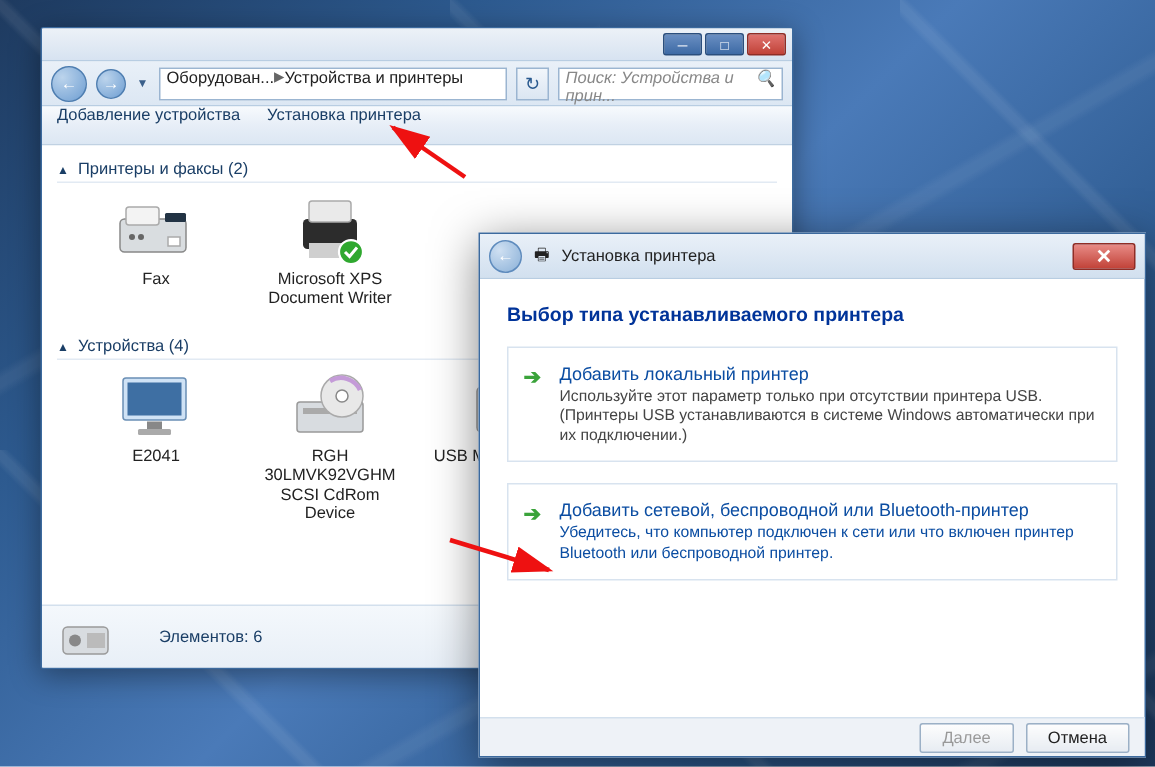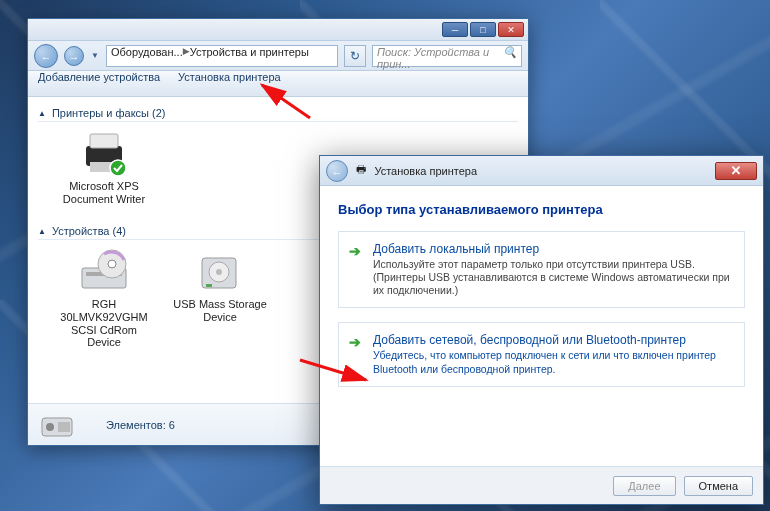--- a/index.html
+++ b/index.html
@@ -160,21 +160,21 @@
     cursor:default;
   }
   .option .arrow-ico{
     position:absolute;left:10px;top:11px;
     color:#3aa33a;font-size:14px;font-weight:bold;
   }
   .option .ot{color:#0b4da2;font-size:12px;margin-bottom:2px;}
   .option .od{color:#0b4da2;font-size:10.5px;line-height:1.25;}
   .option.local .od{color:#444;}
   .wiz-footer{
-    height:38px;border-top:1px solid #d3e0ed;
+    height:26px;border-top:1px solid #d3e0ed;
     background:#eef2f7;
     display:flex;justify-content:flex-end;align-items:center;
     gap:8px;padding:0 10px;
   }
   .wbtn{
     padding:3px 14px;font-size:11px;
     background:linear-gradient(#fdfdfd,#e7ecf2);
     border:1px solid #9bb0c6;border-radius:2px;
     color:#222;
   }
@@ -214,37 +214,61 @@
     <span class="cmd">Установка принтера</span>
   </div>
   <div class="content">
     <div class="group-hdr">
       <span class="tri">▲</span>
       <span>Принтеры и факсы (2)</span>
     </div>
     <div class="items">
       <div class="item">
         <div class="ico">
+          <svg width="56" height="42">
+              <rect x="4" y="14" width="44" height="22" rx="3" fill="#d9dde0" stroke="#888"></rect>
+              <rect x="8" y="6" width="22" height="12" rx="2" fill="#f3f3f3" stroke="#aaa"></rect>
+              <rect x="34" y="10" width="14" height="6" rx="1" fill="#234"></rect>
+              <rect x="36" y="26" width="8" height="6" fill="#fff" stroke="#aaa"></rect>
+              <circle cx="12" cy="26" r="2" fill="#666"></circle>
+              <circle cx="18" cy="26" r="2" fill="#666"></circle>
+            </svg>
+        </div>
+        <div class="lbl">Fax</div>
+      </div>
+      <div class="item">
+        <div class="ico">
           <svg width="56" height="46">
               <rect x="10" y="16" width="36" height="20" rx="3" fill="#2c2c2c"></rect>
               <rect x="14" y="4" width="28" height="14" rx="2" fill="#eaeaea" stroke="#aaa"></rect>
               <rect x="14" y="32" width="28" height="10" fill="#cfcfcf"></rect>
               <circle cx="42" cy="38" r="8" fill="#2fa82f" stroke="#fff" stroke-width="1.5"></circle>
               <path d="M38 38 l3 3 l5 -6" stroke="#fff" stroke-width="2" fill="none"></path>
             </svg>
         </div>
         <div class="lbl">Microsoft XPS Document Writer</div>
       </div>
     </div>
 
     <div class="group-hdr">
       <span class="tri">▲</span>
       <span>Устройства (4)</span>
     </div>
     <div class="items">
+      <div class="item">
+        <div class="ico">
+          <svg width="56" height="46">
+              <rect x="6" y="4" width="42" height="28" rx="2" fill="#cfe2f5" stroke="#6a8fb5"></rect>
+              <rect x="9" y="7" width="36" height="22" fill="#3e6fa3"></rect>
+              <rect x="22" y="33" width="10" height="5" fill="#888"></rect>
+              <rect x="16" y="38" width="22" height="4" rx="1" fill="#aaa"></rect>
+            </svg>
+        </div>
+        <div class="lbl">E2041</div>
+      </div>
       <div class="item">
         <div class="ico">
           <svg width="56" height="46">
               <rect x="6" y="20" width="44" height="20" rx="2" fill="#d8dce0" stroke="#999"></rect>
               <rect x="10" y="24" width="36" height="4" fill="#aaa"></rect>
               <circle cx="36" cy="16" r="14" fill="#e8e8e8" stroke="#aaa"></circle>
               <circle cx="36" cy="16" r="4" fill="#fff" stroke="#888"></circle>
               <path d="M28 6 A14 14 0 0 1 48 12" stroke="#c49bd8" stroke-width="3" fill="none"></path>
             </svg>
         </div>

